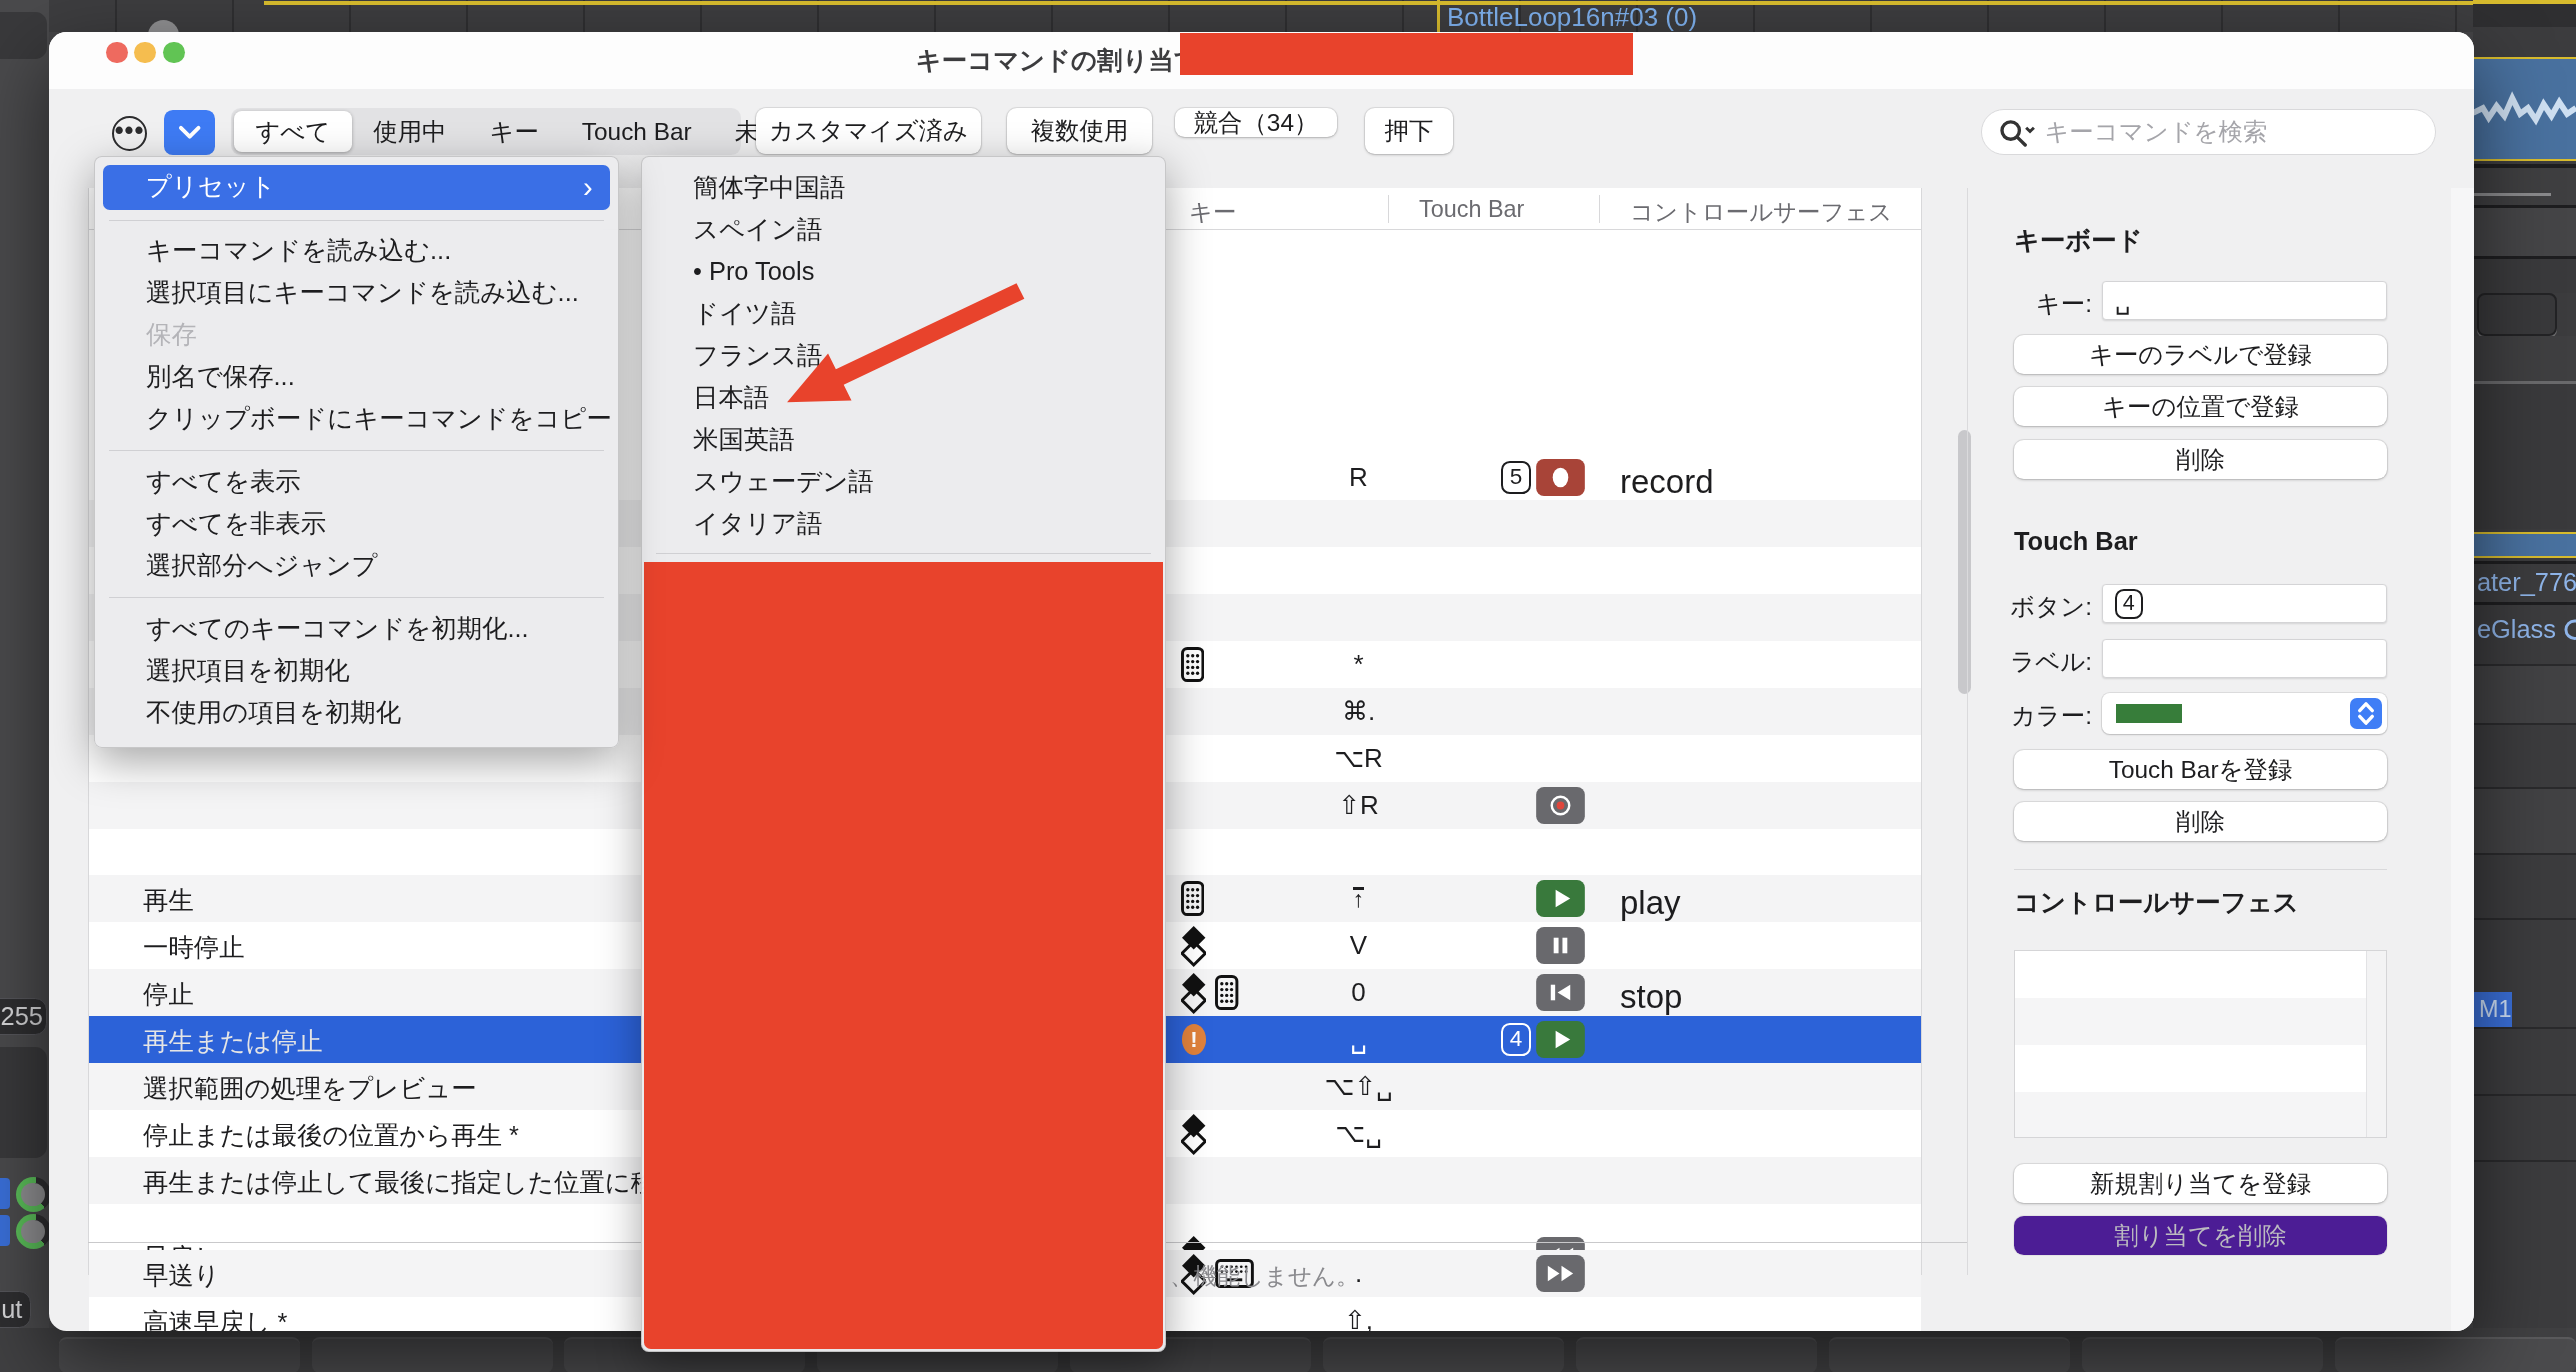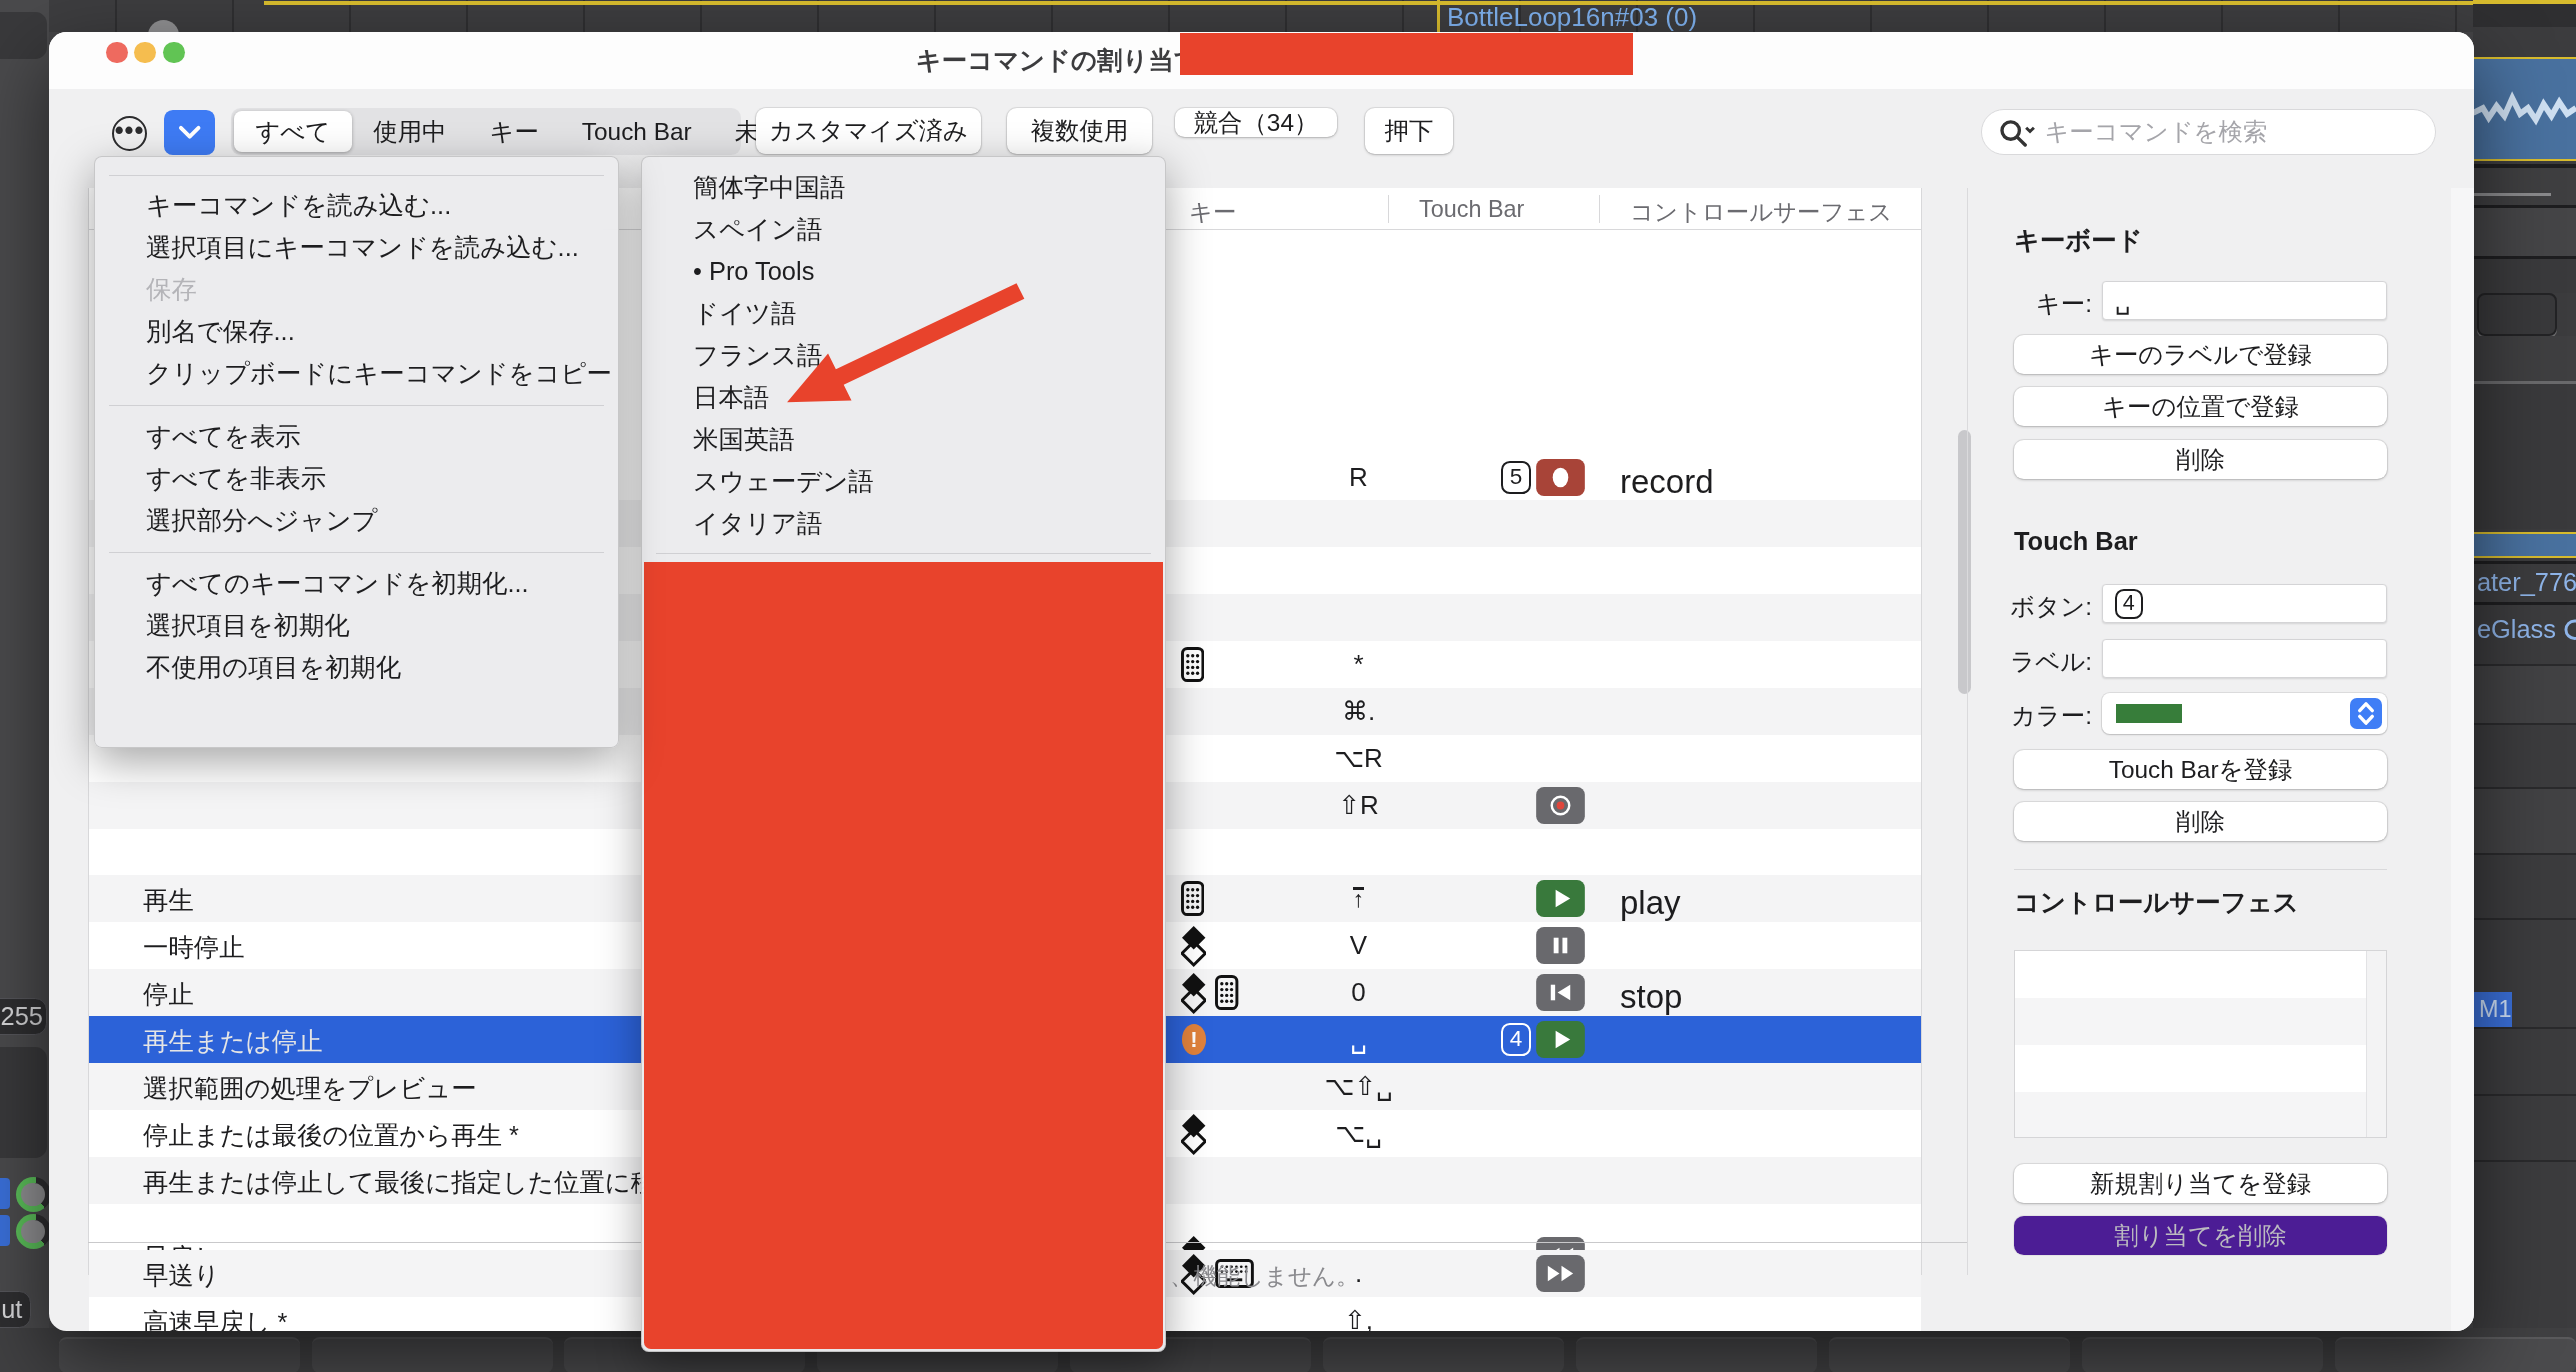--- a/index.html
+++ b/index.html
@@ -514,20 +514,24 @@
       </div>
     <div class="tbtn sbtn" style="top:1132px">
         <span>新規割り当てを登録</span>
       </div>
     <div class="sbtn dis" style="top:1184px;display:flex;align-items:center;justify-content:center;font-size:24.4px">
         <span>割り当てを削除</span>
       </div>
   </div>
 
   <div class="menu" id="menu">
+      <div class="mi hl">
+        <span>プリセット</span>
+        <span style="font-size: 29px; line-height: 1;">›</span>
+      </div>
       <div class="msep"></div>
       <div class="mi">
         <span>キーコマンドを読み込む...</span>
       </div>
       <div class="mi">
         <span>選択項目にキーコマンドを読み込む...</span>
       </div>
       <div class="mi dis">
         <span>保存</span>
       </div>

